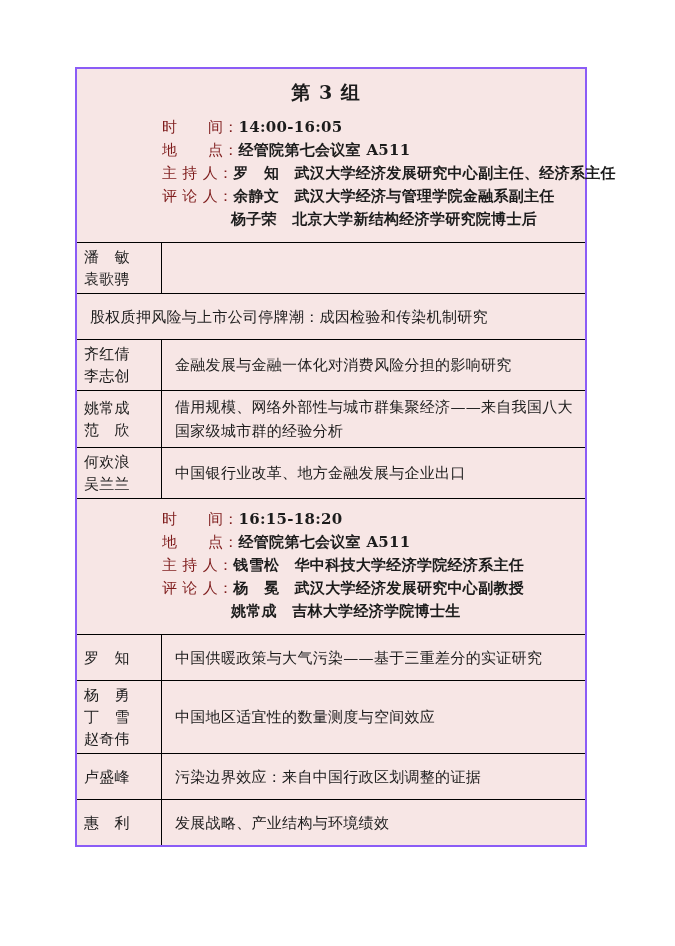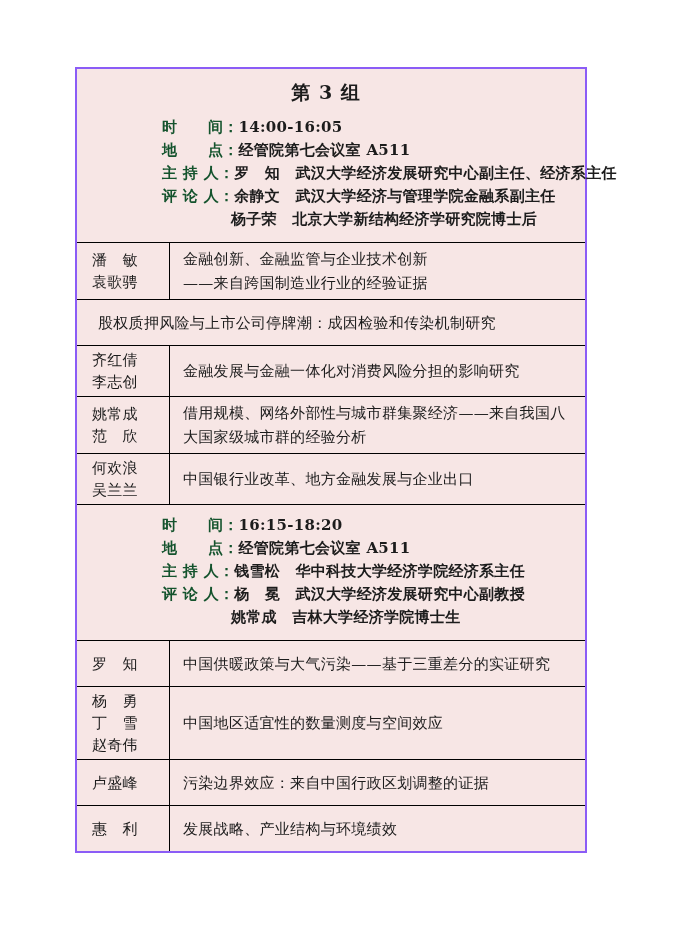--- a/index.html
+++ b/index.html
@@ -45,33 +45,32 @@
     padding-left: 85px;
   }
   .info-line {
     line-height: 23px;
     white-space: nowrap;
   }
   .info-line.indent {
     padding-left: 69px;
   }
   .info-label {
-    font-weight: bold;
-    color: #14532d;
+    font-weight: normal;
+    color: #7f1d1d;
   }
   .info-value {
     font-weight: bold;
   }
 
   
   .row {
     display: flex;
     align-items: stretch;
     min-height: 46px;
-    padding-left: 8px;
   }
   .authors-cell {
     width: 85px;
     box-sizing: border-box;
     border-right: 1px solid #000000;
     padding: 3px 2px 3px 7px;
     display: flex;
     flex-direction: column;
     justify-content: center;
   }
@@ -115,24 +114,20 @@
           <span class="info-value">杨子荣　北京大学新结构经济学研究院博士后</span>
         </div>
       </div>
     </div>
 
     <div class="block row">
       <div class="authors-cell">
         <div class="author">潘　敏</div>
         <div class="author">袁歌骋</div>
       </div>
-      <div class="title-cell">
-        <div class="paper-title">金融创新、金融监管与企业技术创新
-——来自跨国制造业行业的经验证据</div>
-      </div>
     </div>
 
     <div class="block row">
       <div class="title-cell">
         <div class="paper-title">股权质押风险与上市公司停牌潮：成因检验和传染机制研究</div>
       </div>
     </div>
 
     <div class="block row">
       <div class="authors-cell">

